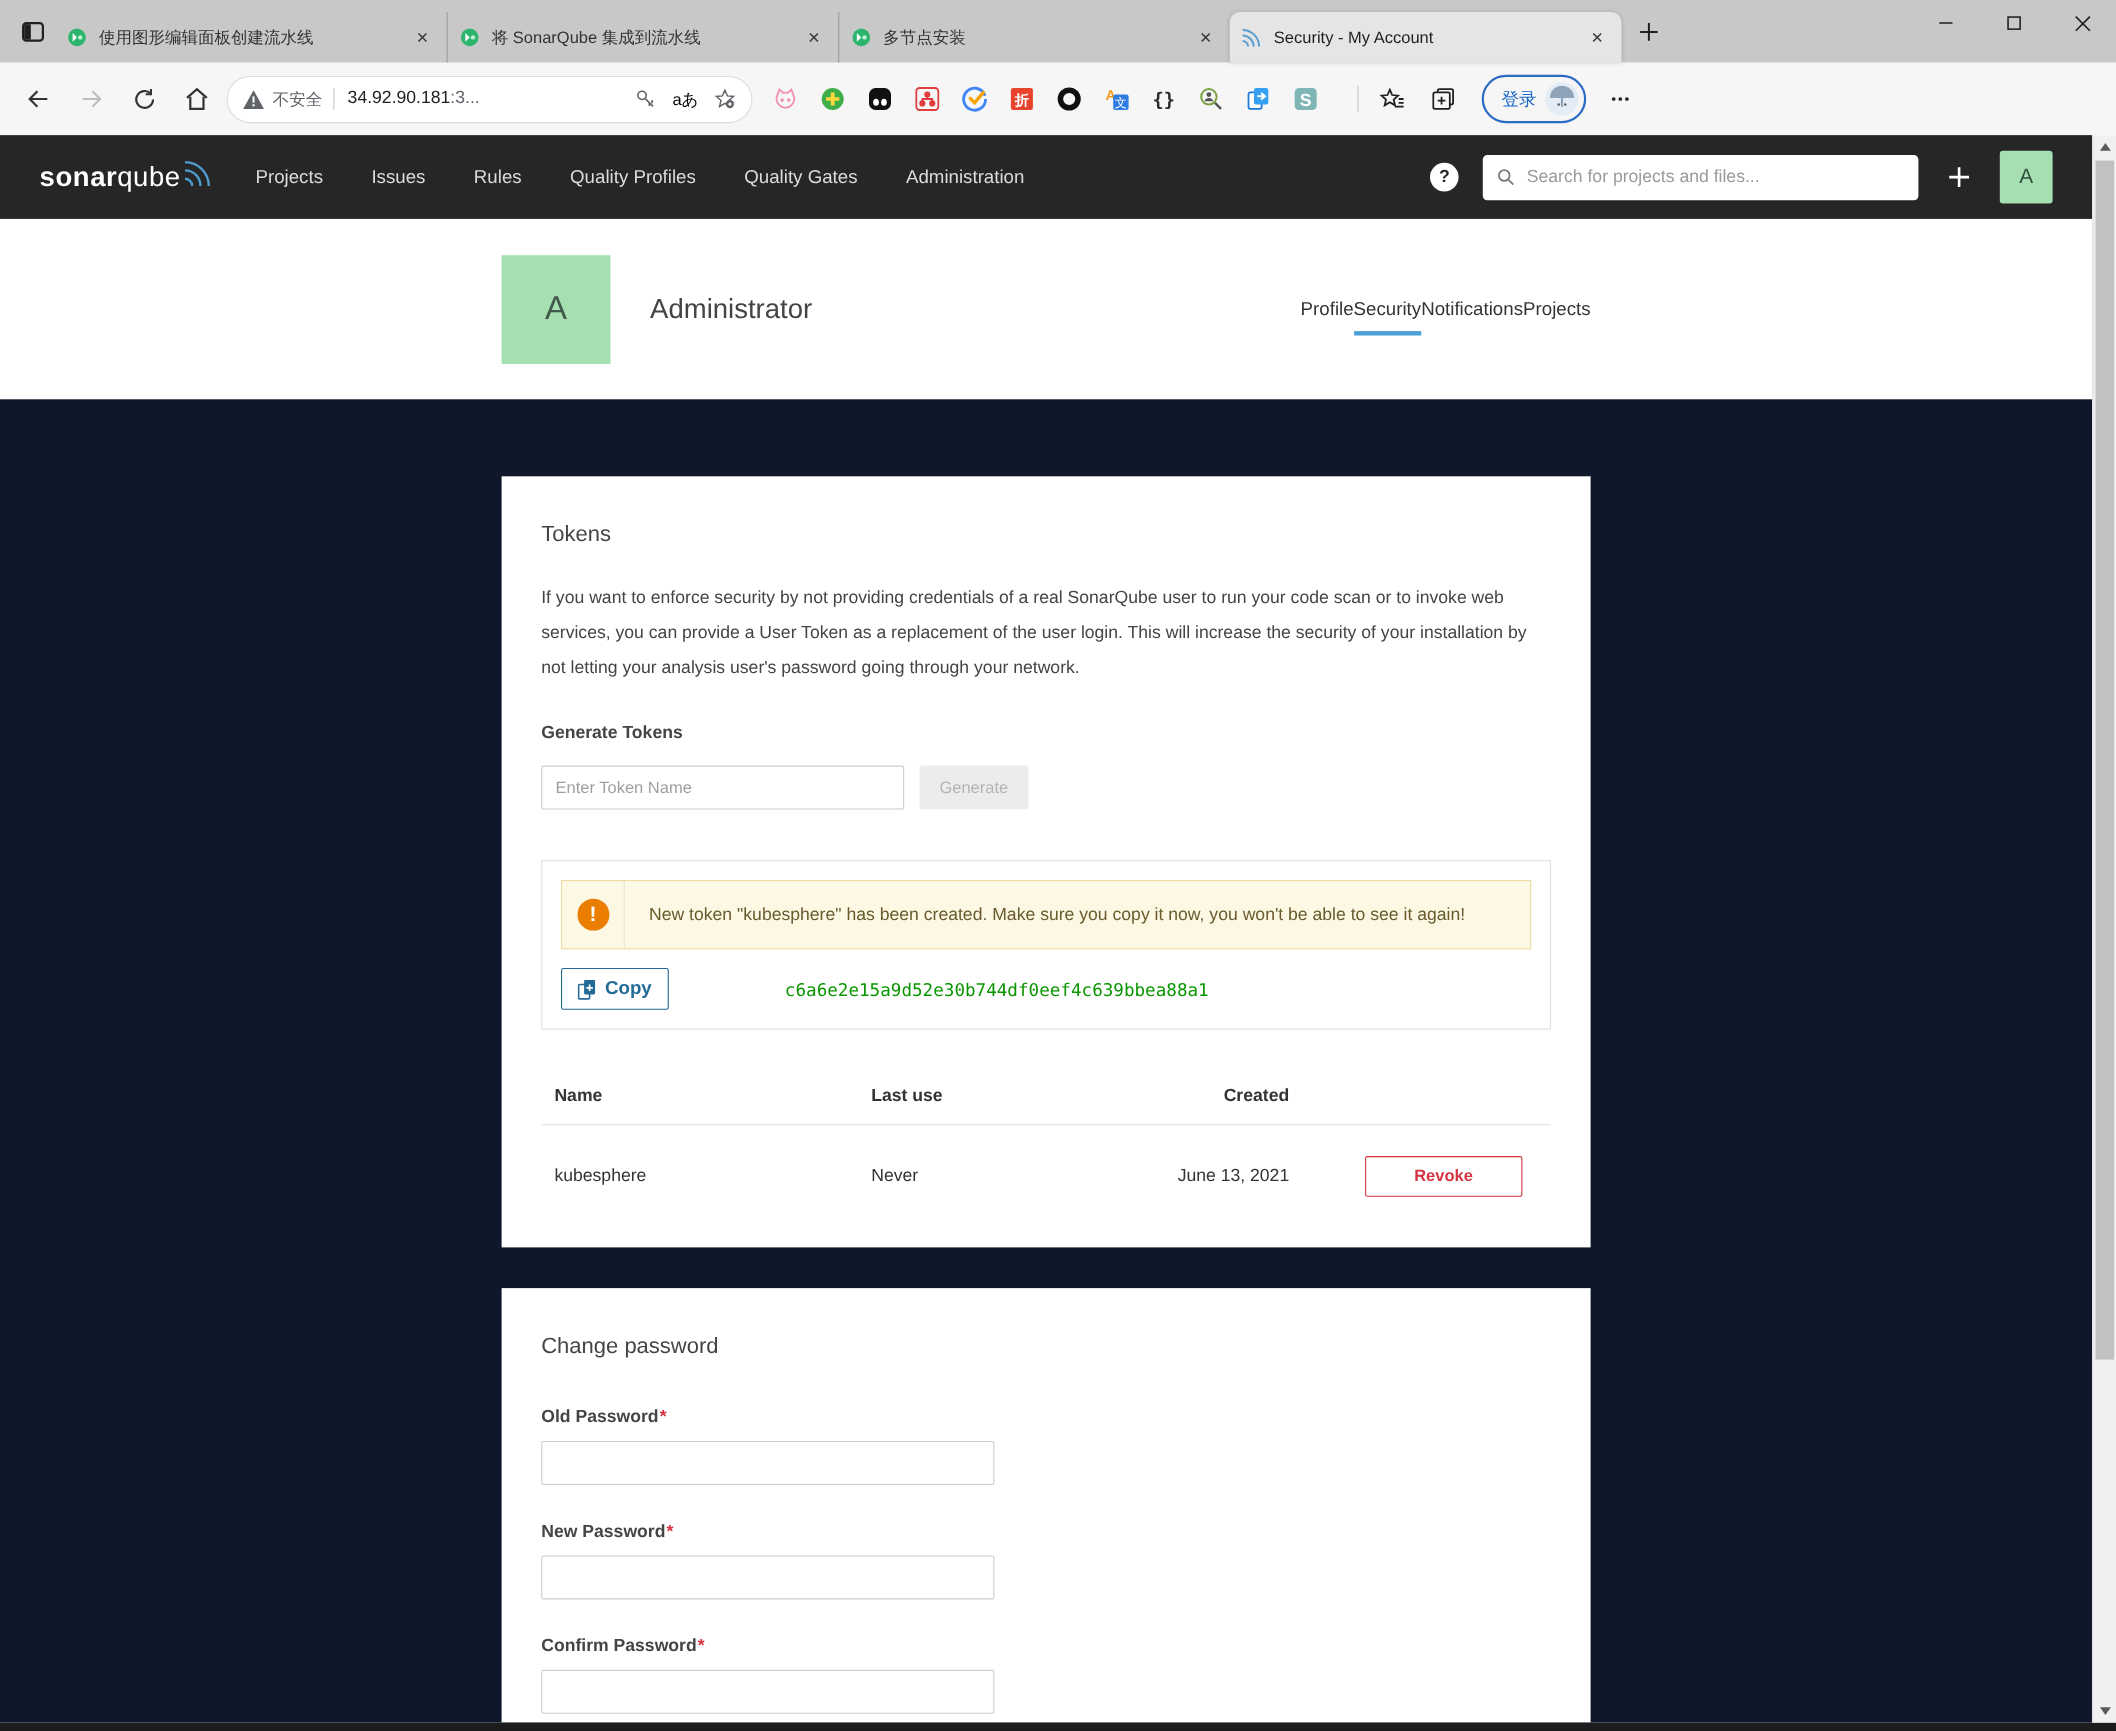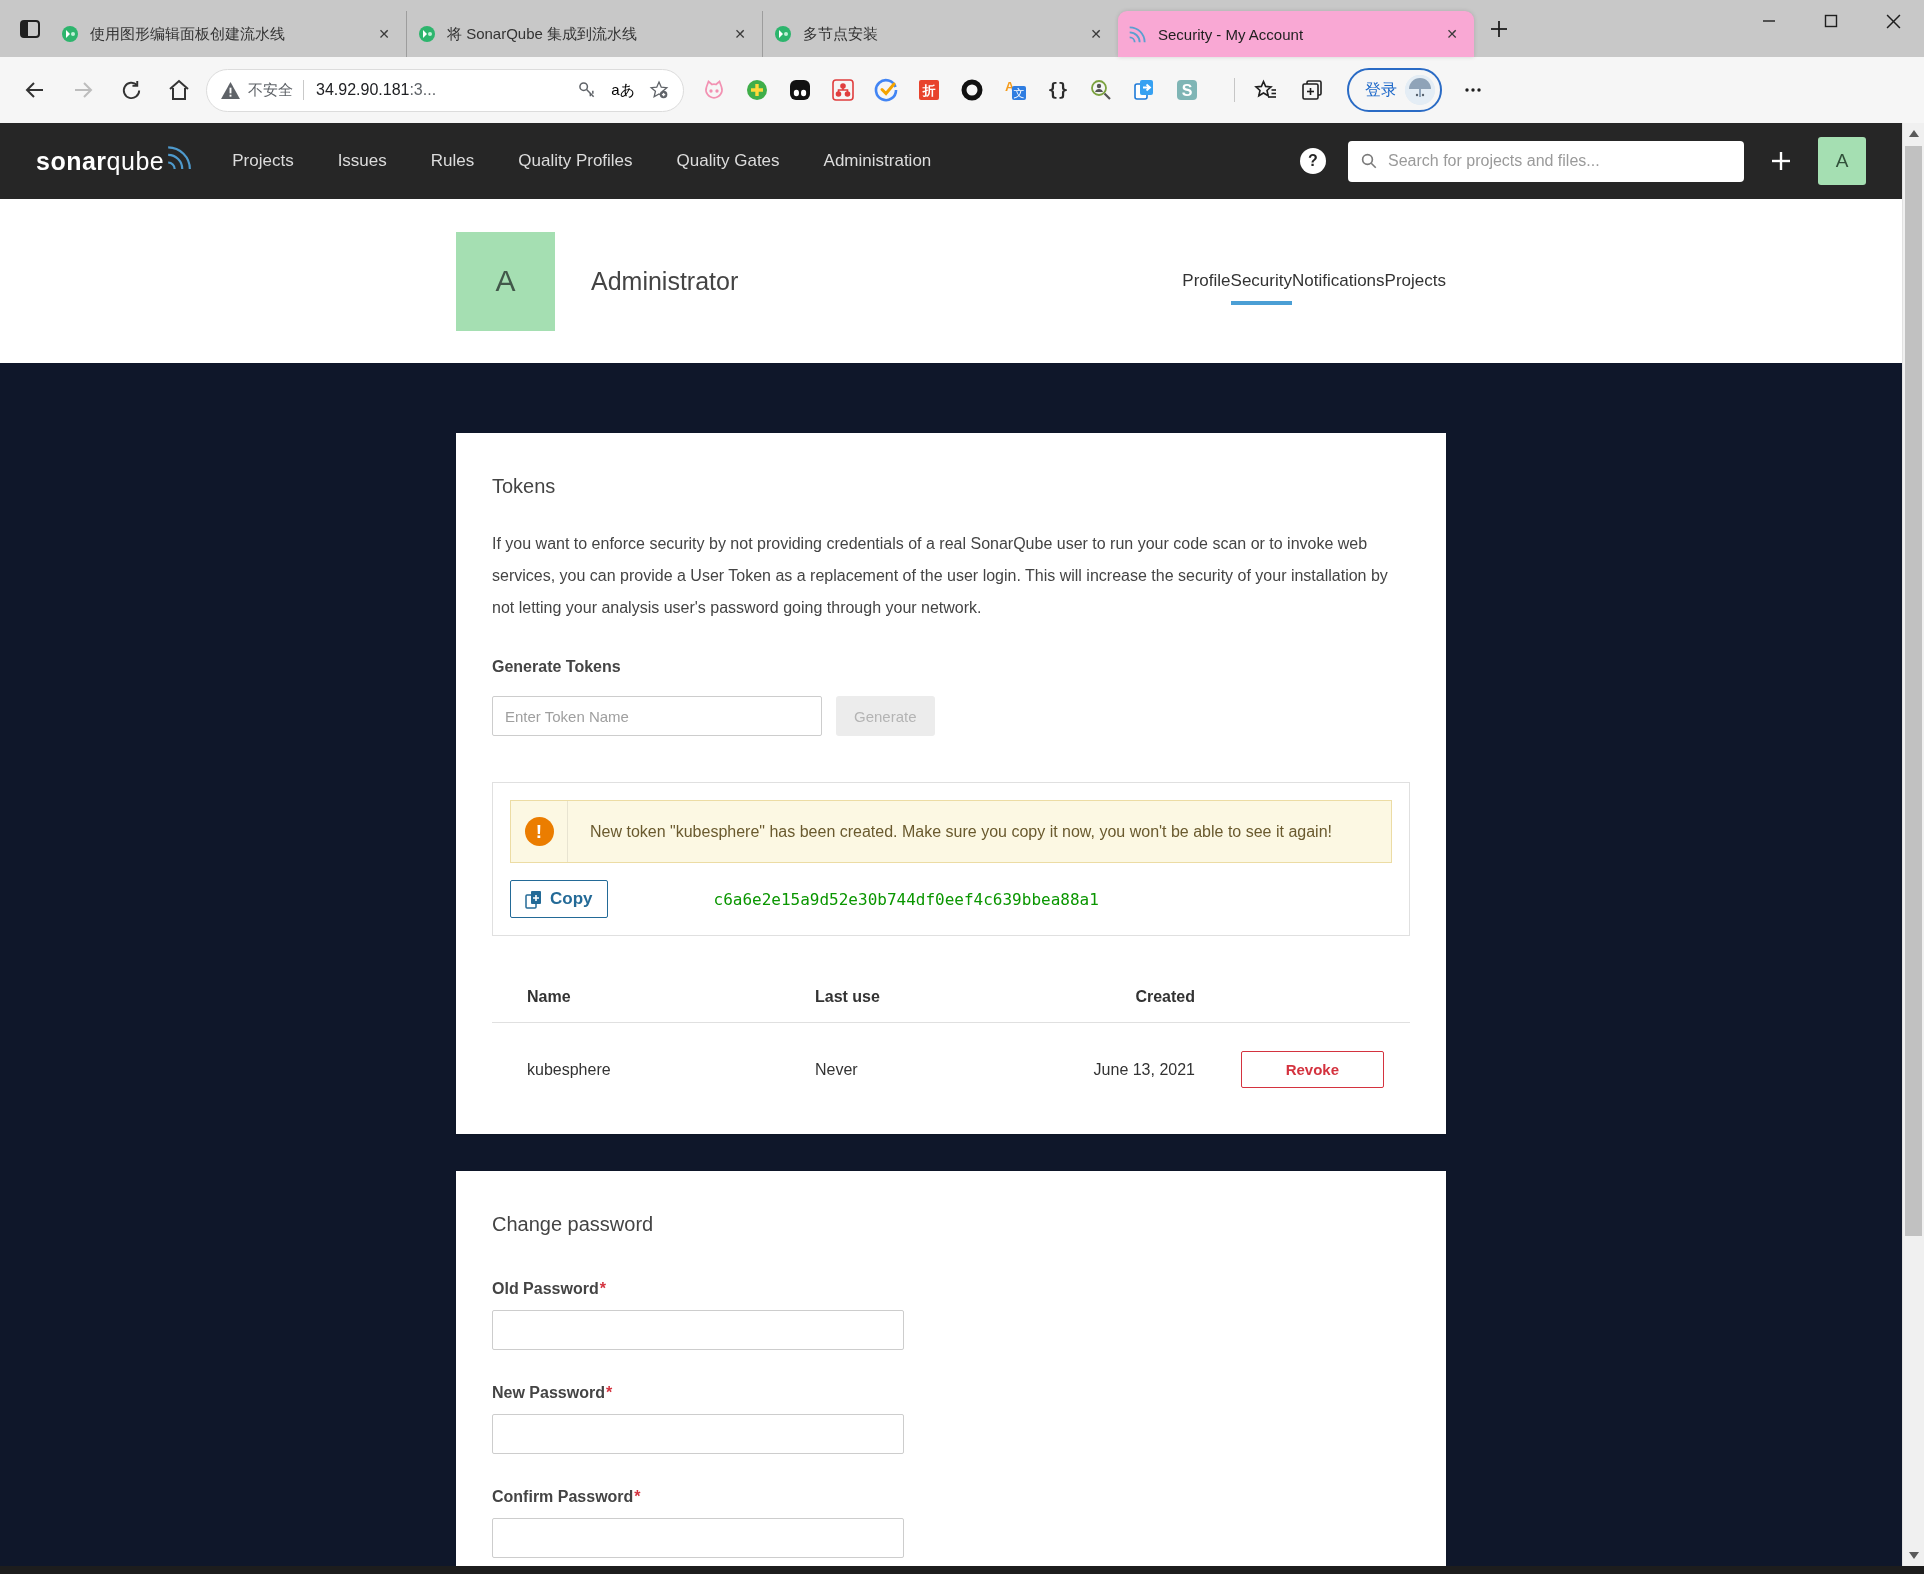--- a/index.html
+++ b/index.html
@@ -3,21 +3,21 @@
 <meta charset="utf-8">
 <style>
   html,body{margin:0;padding:0;background:#888;}
   .screen{width:1924px;height:1574px;position:relative;overflow:hidden;
     font-family:"Liberation Sans","DejaVu Sans",sans-serif;color:#333;background:#fff;}
   
   .tabstrip{height:57px;background:#c8c8c8;display:flex;align-items:flex-end;padding-left:10px;box-sizing:border-box;}
   .tab-actions{width:40px;height:40px;align-self:center;display:flex;align-items:center;justify-content:center;}
   .tab{width:356px;height:46px;display:flex;align-items:center;padding:0 10px;box-sizing:border-box;font-size:15px;color:#333;}
   .tab.inactive + .tab.inactive{border-left:1px solid #9d9d9d;}
-  .tab.active{background:#f9a8d4;border-radius:9px 9px 0 0;color:#1f1f1f;box-shadow:0 0 4px rgba(0,0,0,.15);}
+  .tab.active{background:#e5e5e5;border-radius:9px 9px 0 0;color:#1f1f1f;box-shadow:0 0 4px rgba(0,0,0,.15);}
   .tab .favicon{width:20px;height:20px;margin-right:10px;flex:0 0 auto;display:flex;align-items:center;justify-content:center;}
   .tab .t-title{flex:1;white-space:nowrap;overflow:hidden;text-overflow:ellipsis;}
   .tab .t-close{width:24px;height:24px;margin-left:6px;display:flex;align-items:center;justify-content:center;color:#3a3a3a;font-size:14px;}
   .newtab{width:38px;height:38px;align-self:center;margin-left:6px;display:flex;align-items:center;justify-content:center;}
   .win-controls{margin-left:auto;align-self:flex-start;display:flex;}
   .win-btn{width:62px;height:42px;display:flex;align-items:center;justify-content:center;}
   
   .toolbar{height:66px;background:#f6f6f6;display:flex;align-items:center;padding:0 14px;box-sizing:border-box;}
   .nav-btn{width:42px;height:42px;display:flex;align-items:center;justify-content:center;margin-right:6px;}
   .addressbar{width:478px;height:43px;background:#fff;border:1px solid #dcdcdc;border-radius:22px;display:flex;align-items:center;padding:0 14px;box-sizing:border-box;margin-right:16px;}
@@ -80,21 +80,21 @@
   .alert-warn{background:#fcf8e3;border:1px solid #ecdca4;display:flex;align-items:stretch;}
   .alert-icon-cell{width:56px;display:flex;align-items:center;justify-content:center;border-right:1px solid rgba(0,0,0,.08);flex:0 0 auto;}
   .warn-circle{width:29px;height:29px;border-radius:50%;background:#eb7d00;color:#fff;font-weight:700;font-size:19px;display:flex;align-items:center;justify-content:center;}
   .alert-text{padding:17px 22px;font-size:16px;line-height:27px;color:#6a5a2e;}
   .copy-row{margin-top:17px;display:flex;align-items:center;}
   .copy-btn{display:flex;align-items:center;gap:8px;border:1px solid #236a97;background:#fff;border-radius:2px;height:38px;padding:0 14px;color:#236a97;font-size:17px;font-weight:700;font-family:inherit;}
   .token-value{margin-left:106px;font-family:"DejaVu Sans Mono","Liberation Mono",monospace;font-size:16px;color:#0a9600;}
   .tok-table{margin-top:44px;}
   .tt-head{display:flex;align-items:center;font-size:16px;font-weight:700;color:#333;padding:8px 12px 16px 12px;border-bottom:1px solid #e0e0e0;}
   .tt-row{display:flex;align-items:center;font-size:16px;color:#333;padding:28px 12px 10px 12px;}
-  .col-name{flex:0 0 288px;margin-left:23px;}
+  .col-name{flex:0 0 288px;}
   .col-last{flex:0 0 240px;}
   .col-created{flex:0 0 140px;text-align:right;}
   .col-action{flex:1;display:flex;justify-content:flex-end;padding-right:14px;}
   .revoke-btn{border:1px solid #d4333f;background:#fff;color:#d4333f;font-weight:700;font-size:15px;font-family:inherit;border-radius:2px;height:37px;padding:0 44px;}
   .card.pwd{margin-top:37px;margin-bottom:-40px;}
   .pwd-field{margin-top:34px;}
   .pwd-field:first-of-type{margin-top:44px;}
   .pwd-label{font-size:16px;font-weight:700;color:#444;}
   .req{color:#d4333f;margin-left:1px;}
   .pwd-input{display:block;width:412px;height:40px;border:1px solid #cdcdcd;border-radius:2px;margin-top:12px;box-sizing:border-box;padding:0 10px;font-size:15px;font-family:inherit;outline:none;}

